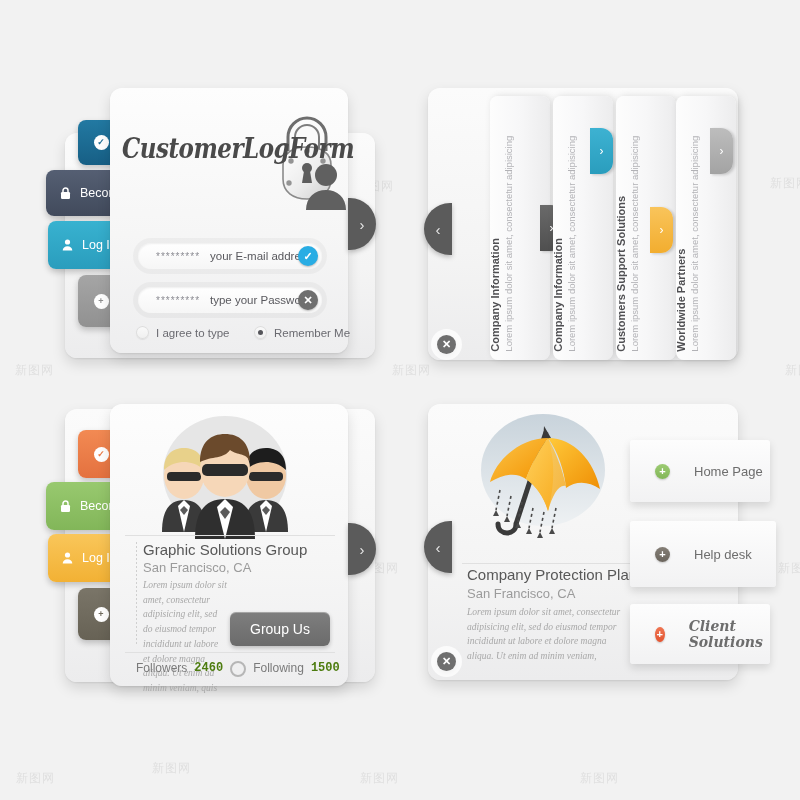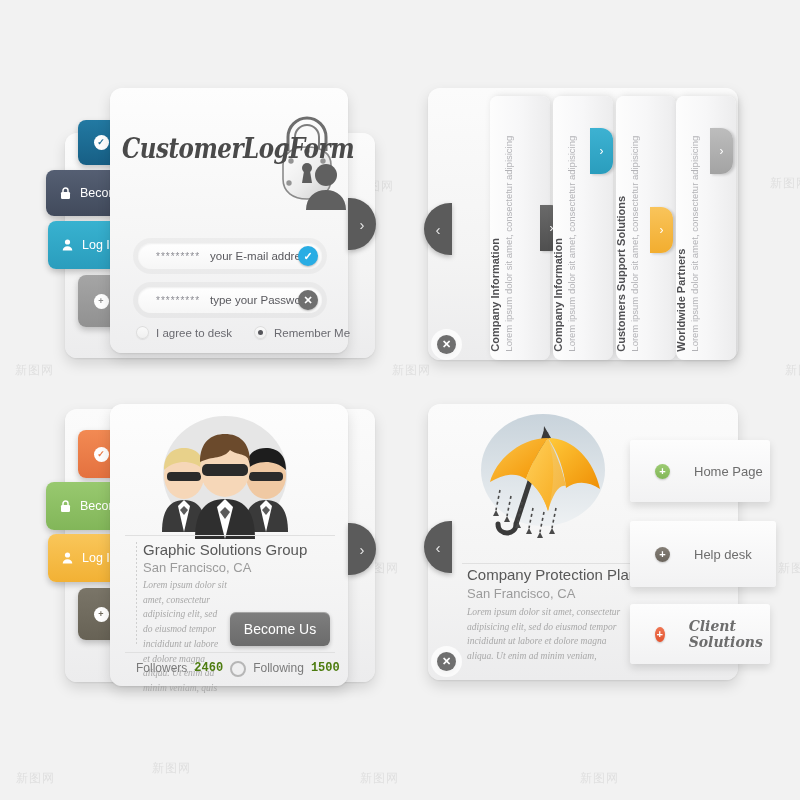--- a/index.html
+++ b/index.html
@@ -280,21 +280,21 @@
   </div>
 
   <div class="field" style="left:138px;top:287px;width:184px;">
     <span class="stars">*********</span>
     <span class="ph">type your Password</span>
     <span class="fieldbtn" style="background:#6f6f6f;">✕</span>
   </div>
 
   <div class="optrow" style="left:136px;top:326px;">
     <span class="radio"></span>
-    <span>I agree to desk</span>
+    <span>I agree to type</span>
   </div>
   <div class="optrow" style="left:254px;top:326px;">
     <span class="radio on"></span>
     <span>Remember Me</span>
   </div>
 
   <div class="card" style="left:428px;top:88px;width:310px;height:272px;"></div>
 
   <div class="arrow left" style="left:424px;top:203px;">
     <span>‹</span>
@@ -414,21 +414,21 @@
   </svg>
 
   <div class="hr" style="left:125px;top:535px;width:210px;"></div>
   <div class="vdots" style="left:136px;top:542px;height:102px;"></div>
 
   <div class="ptitle" style="left:143px;top:541px;">Graphic Solutions Group</div>
   <div class="psub" style="left:143px;top:560px;">San Francisco, CA</div>
   <div class="plorem" style="left:143px;top:578px;width:84px;">Lorem ipsum dolor sit amet, consectetur adipisicing elit, sed do eiusmod tempor incididunt ut labore et dolore magna aliqua. Ut enim ad minim veniam, quis</div>
 
   <div class="followbtn" style="left:230px;top:612px;width:100px;height:34px;">
-    <span>Become Us</span>
+    <span>Group Us</span>
   </div>
 
   <div class="hr" style="left:125px;top:652px;width:210px;"></div>
 
   <div class="statbar" style="left:136px;top:661px;">
     <span>Followers</span>
     <b>2460</b>
     <span class="ring"></span>
     <span>Following</span>
     <b>1500</b>

